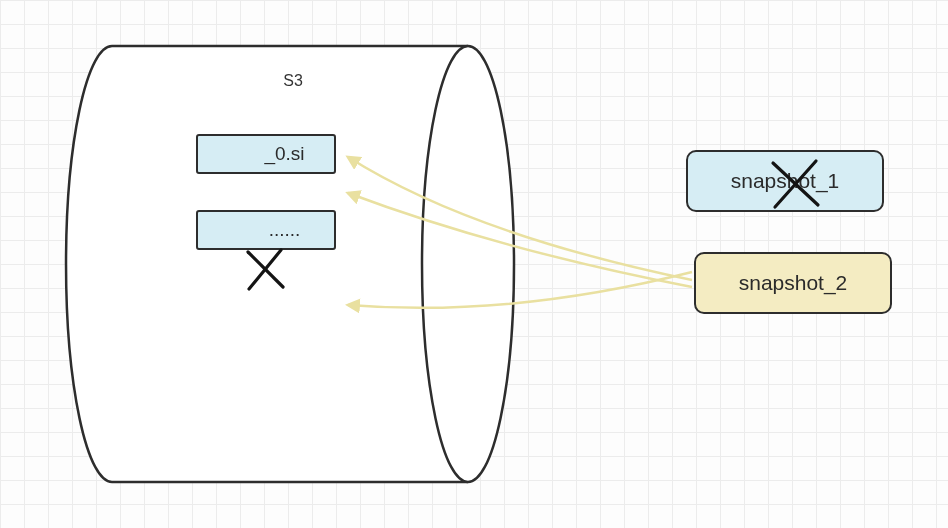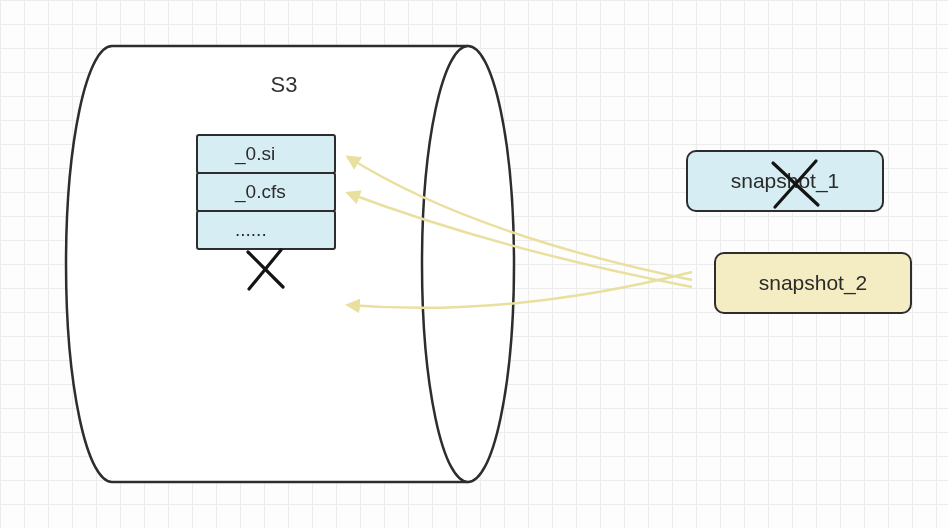--- a/index.html
+++ b/index.html
@@ -18,44 +18,44 @@
   svg.layer {
     position: absolute;
     left: 0; top: 0;
     width: 948px; height: 528px;
   }
   #base-layer { z-index: 1; }
   #overlay-layer { z-index: 3; pointer-events: none; }
 
   .s3-label {
     position: absolute;
-    left: 204px; top: 72px; width: 160px;
+    left: 213px; top: 72px; width: 160px;
     text-align: center;
-    font-size: 22px;
+    font-size: 16px;
     color: #333333;
     z-index: 2;
   }
   .file-row {
     position: absolute;
     left: 196px;
     width: 140px;
     height: 40px;
     box-sizing: border-box;
     border: 2px solid #2d2d2d;
     border-radius: 3px;
     display: flex;
     align-items: center;
-    justify-content: flex-start;
+    justify-content: center;
     font-size: 19px;
     color: #2b2b2b;
     z-index: 2;
     padding-left: 37px;
   }
   .fill-blue   { background: #d6edf4; }
-  .fill-yellow { background: #f4ecc2; margin-left: 20px; }
+  .fill-yellow { background: #f4ecc2; }
   .snapshot {
     position: absolute;
     width: 198px;
     height: 62px;
     box-sizing: border-box;
     border: 2px solid #2d2d2d;
     border-radius: 10px;
     display: flex;
     align-items: center;
     justify-content: center;
@@ -76,23 +76,20 @@
     <g>
       <path class="shape-stroke" d="M 468 46 L 112 46 A 46 218 0 0 0 112 482 L 468 482" fill="#ffffff"></path>
       <ellipse class="shape-stroke" cx="468" cy="264" rx="46" ry="218" fill="#ffffff"></ellipse>
     </g>
   </svg>
 
   <div class="s3-label">S3</div>
 
   <div class="file-row fill-blue" style="top:134px">
     <span>_0.si</span>
-  </div>
-  <div class="file-row fill-blue" style="top:172px">
-    <span>_0.cfs</span>
   </div>
   <div class="file-row fill-blue" style="top:210px">
     <span>......</span>
   </div>
 
   <div class="snapshot fill-blue" style="left:686px; top:150px">
     <span>snapshot_1</span>
   </div>
   <div class="snapshot fill-yellow" style="left:694px; top:252px">
     <span>snapshot_2</span>

